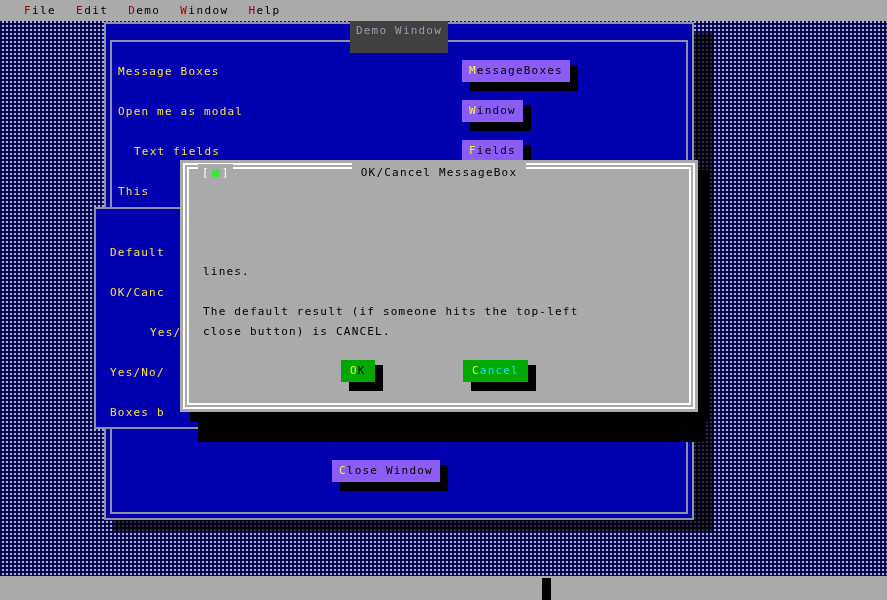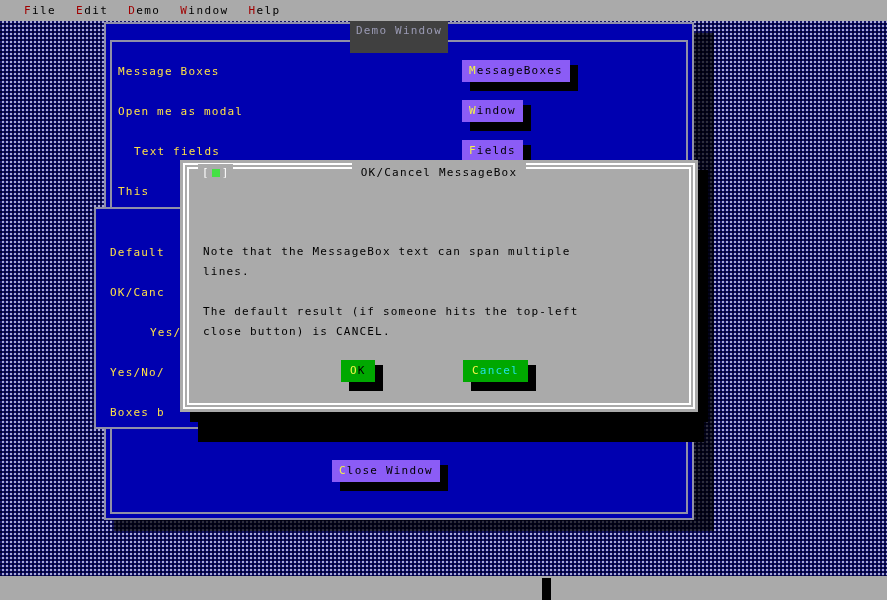--- a/index.html
+++ b/index.html
@@ -311,21 +311,20 @@
   <div id="dialog" style="left:180px; top:160px; width:518px; height:252px;">
     <div class="dframe-outer"></div>
     <div class="dframe-inner"></div>
 
     <div id="dlg-titlebar">
       <span id="dlg-title-text">OK/Cancel MessageBox</span>
     </div>
 
     <div id="dlg-close"><span>[</span><span class="sq"></span><span>]</span></div>
 
-    <div class="dlg-line" style="left:23px; top:82px;">Note that the MessageBox text can span multiple</div>
     <div class="dlg-line" style="left:23px; top:102px;">lines.</div>
     <div class="dlg-line" style="left:23px; top:142px;">The default result (if someone hits the top-left</div>
     <div class="dlg-line" style="left:23px; top:162px;">close button) is CANCEL.</div>
 
     <div class="dlg-btn" style="left:161px; top:200px;"><span class="hot">O</span><span>K</span></div>
     <div class="dlg-btn focused" style="left:283px; top:200px;"><span class="hot">C</span><span>ancel</span></div>
   </div>
 
   <div id="statusbar"></div>
   <div id="cursor-block"></div>

